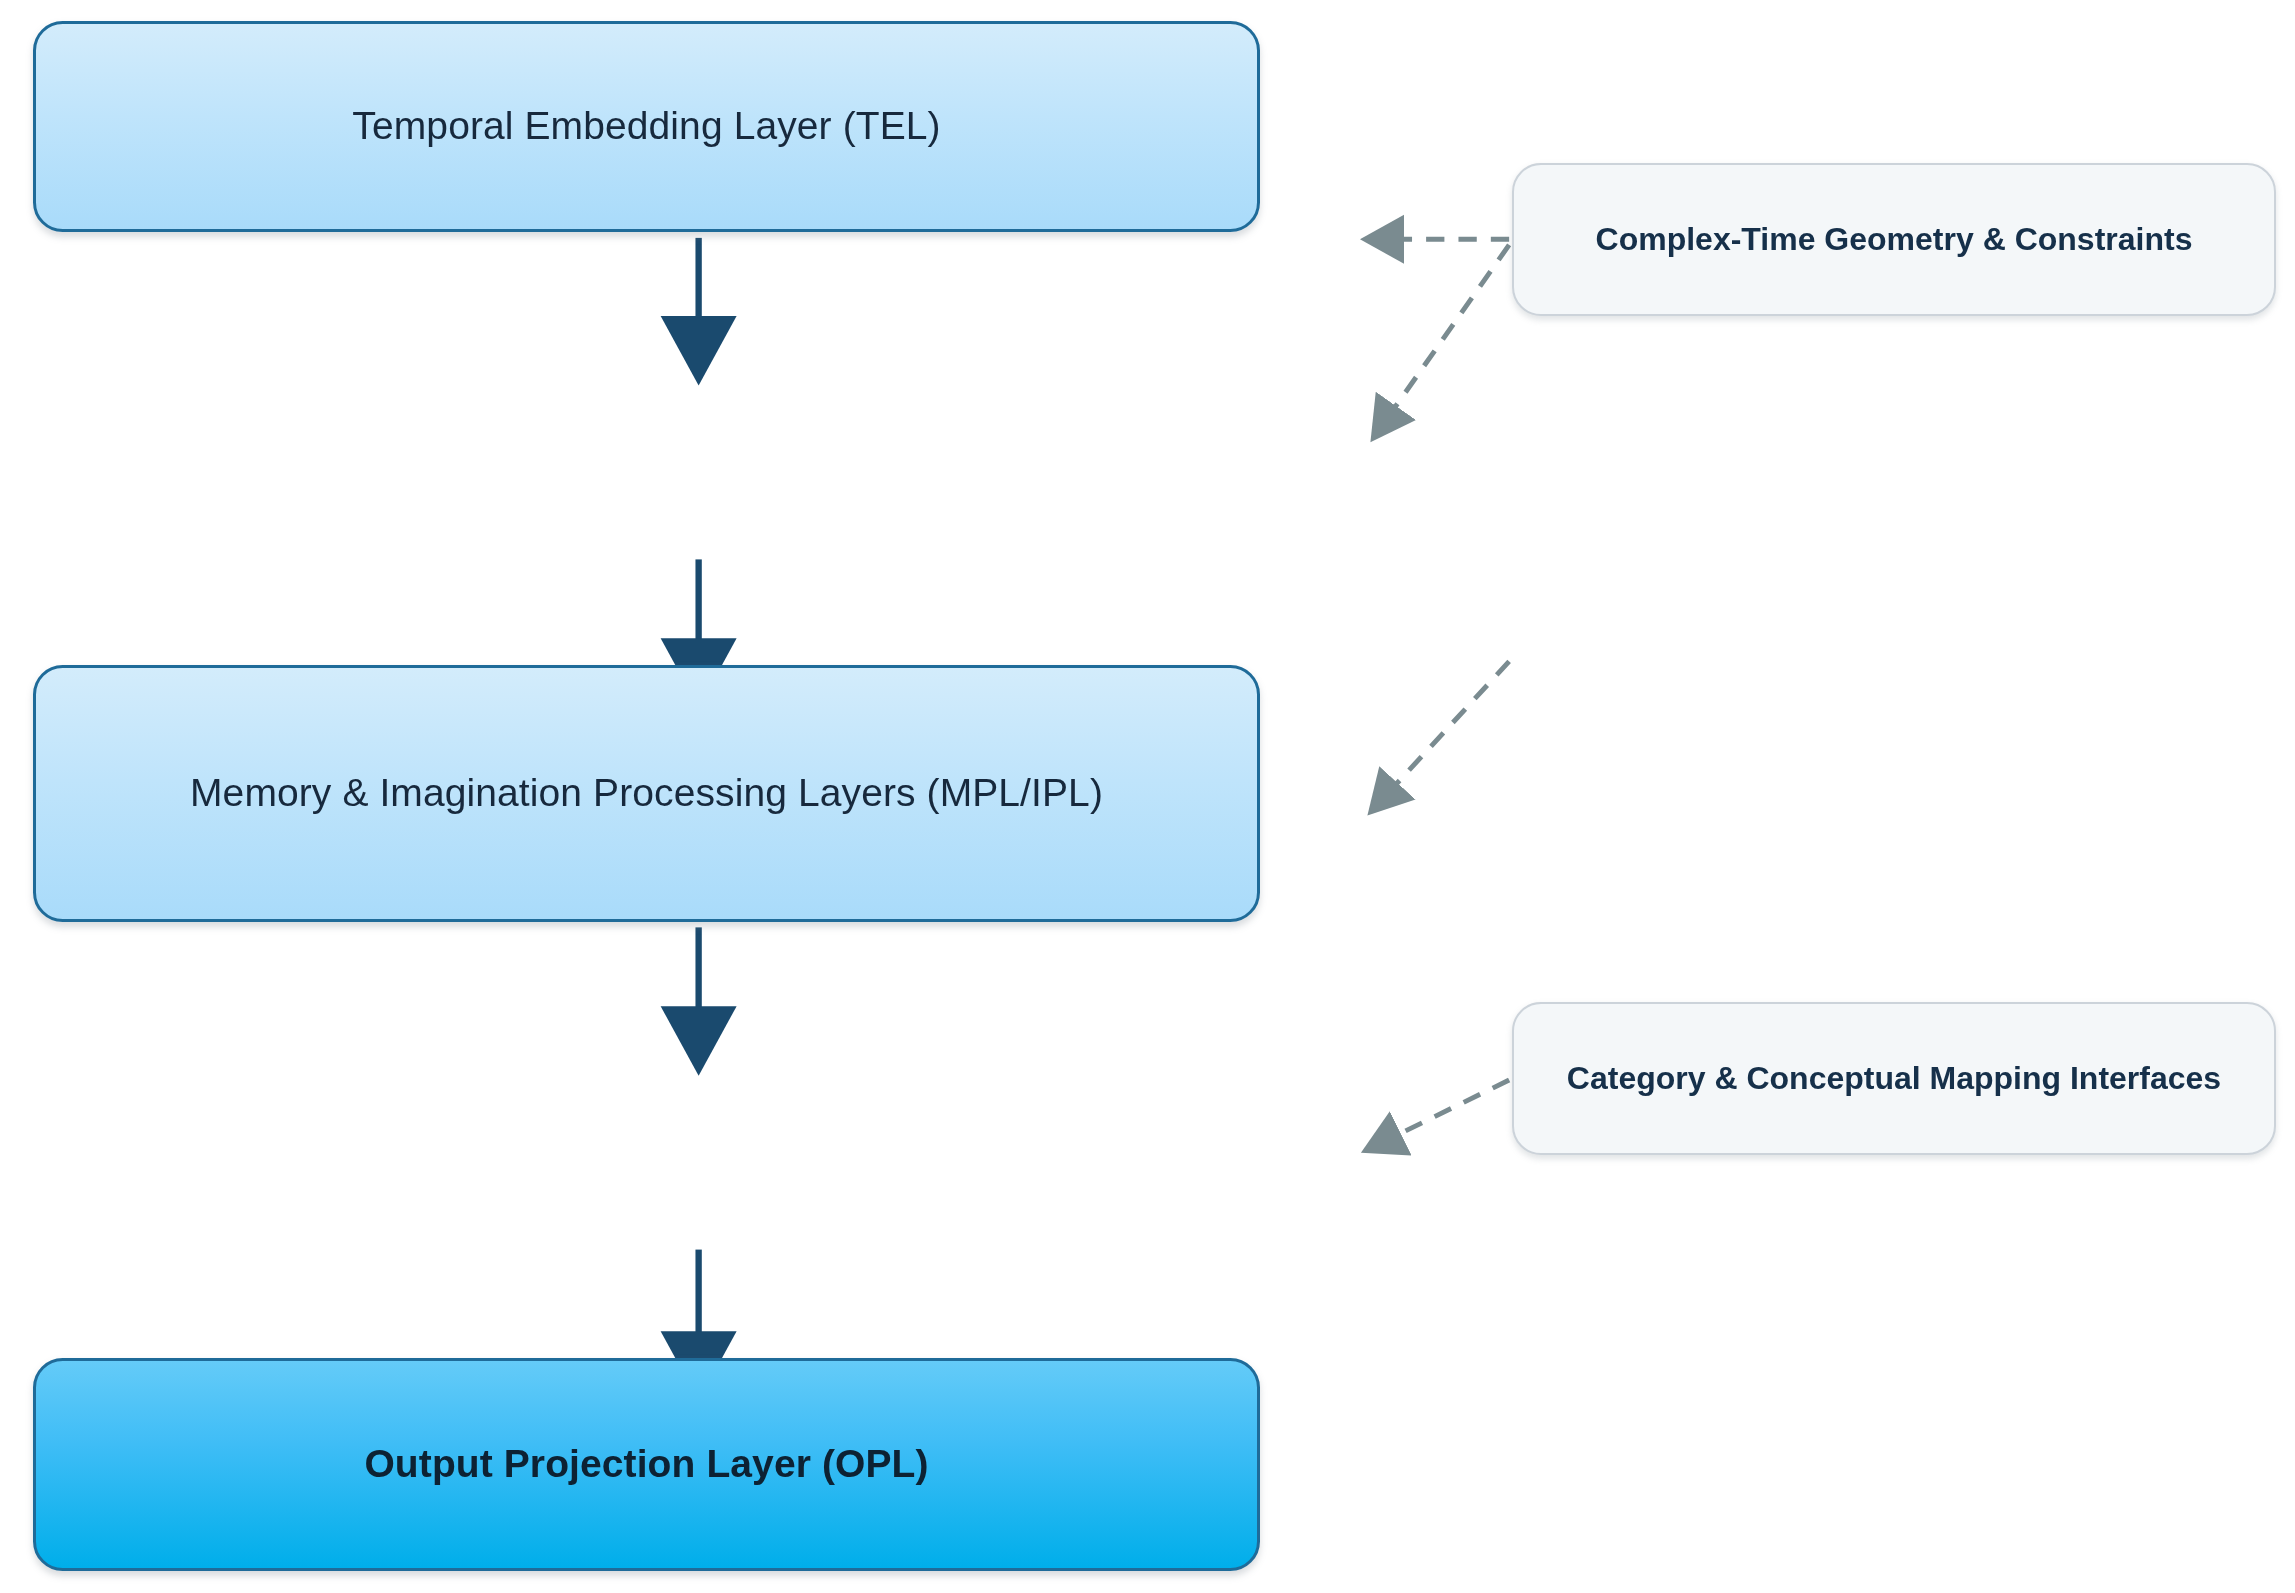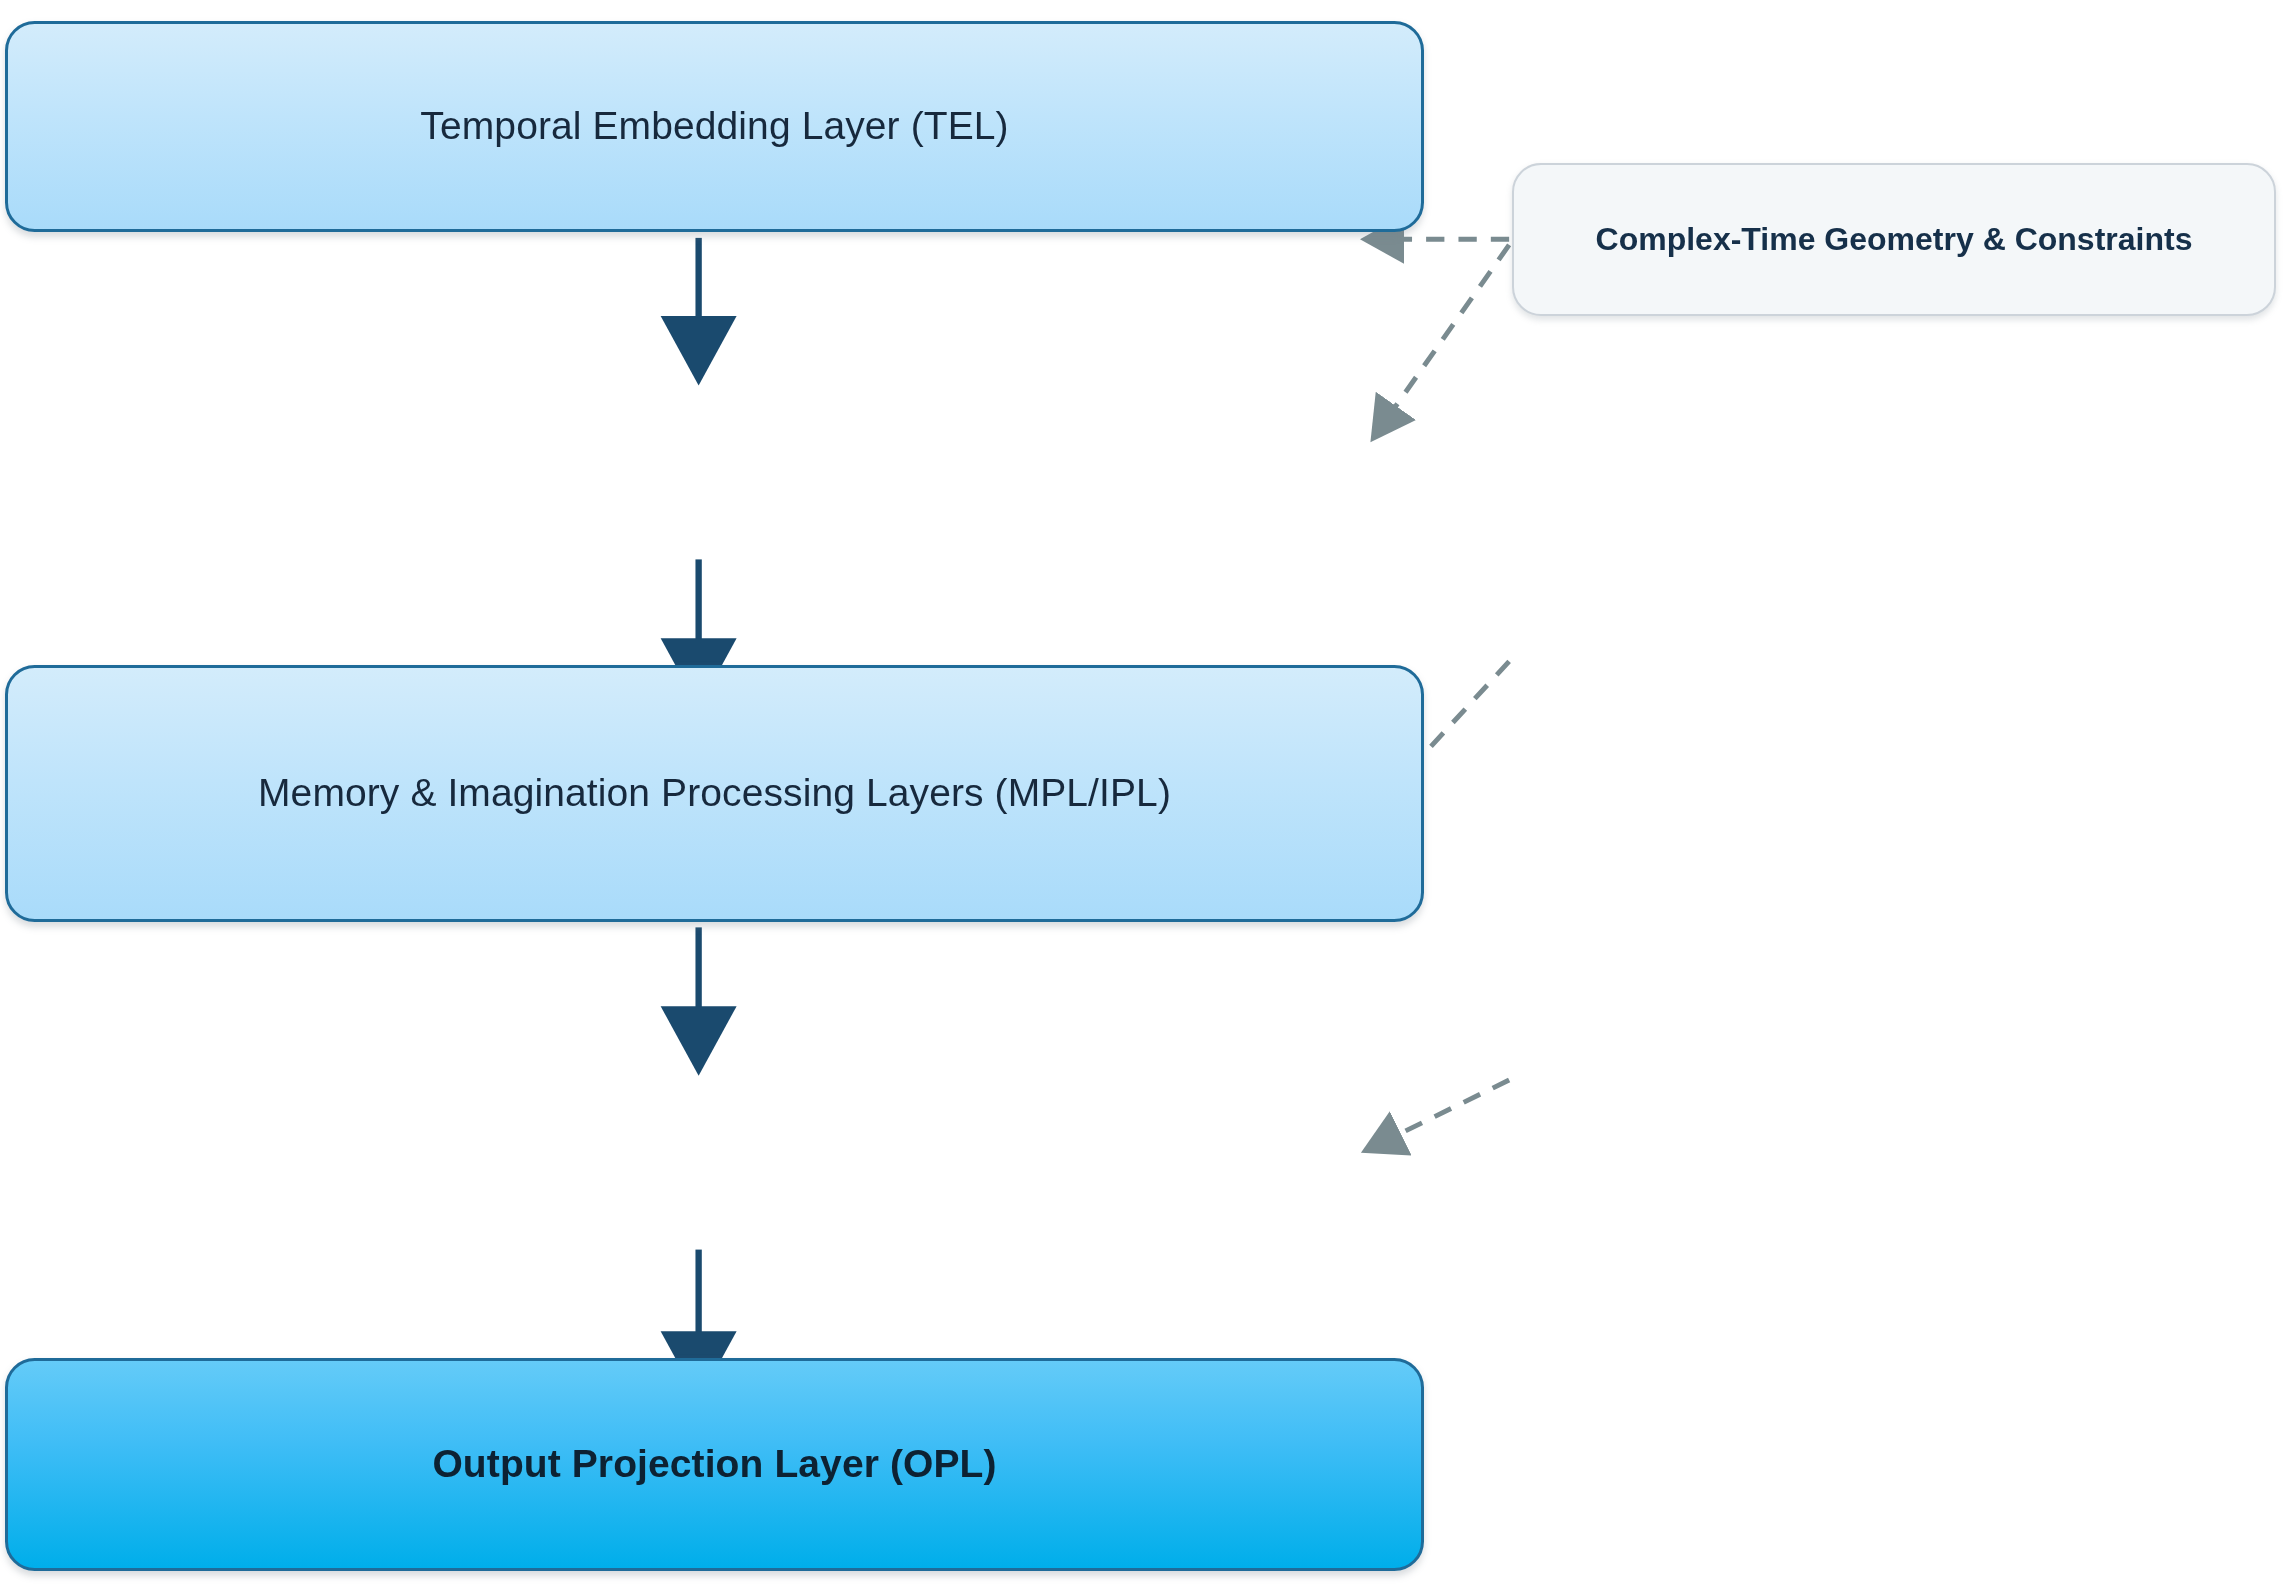--- a/index.html
+++ b/index.html
@@ -27,22 +27,22 @@
     left: 0;
     top: 0;
     width: 2295px;
     height: 1593px;
     pointer-events: none;
   }
 
   
   .layer-box {
     position: absolute;
-    left: 5px;
-    width: 1419px;
+    left: 33px;
+    width: 1227px;
     box-sizing: border-box;
     border: 3.5px solid #1f6b99;
     border-radius: 29.6px;
     background: linear-gradient(180deg, #d3ecfb 0%, #bfe4fb 45%, #a9dbfa 100%);
     box-shadow: 0 4.2px 7px rgba(120,130,140,0.28);
     display: flex;
     align-items: center;
     justify-content: center;
     text-align: center;
   }
@@ -153,15 +153,18 @@
 
   <div class="layer-box output" id="box-opl">
     <span class="layer-label">Output Projection Layer (OPL)</span>
   </div>
 
   <div class="note-box" id="note-1">
     <span class="note-label">Complex-Time Geometry &amp; Constraints</span>
   </div>
 
 
+  <div class="note-box" id="note-3">
+    <span class="note-label">Category &amp; Conceptual Mapping Interfaces</span>
+  </div>
 
 </div>
 
 
 </body></html>

